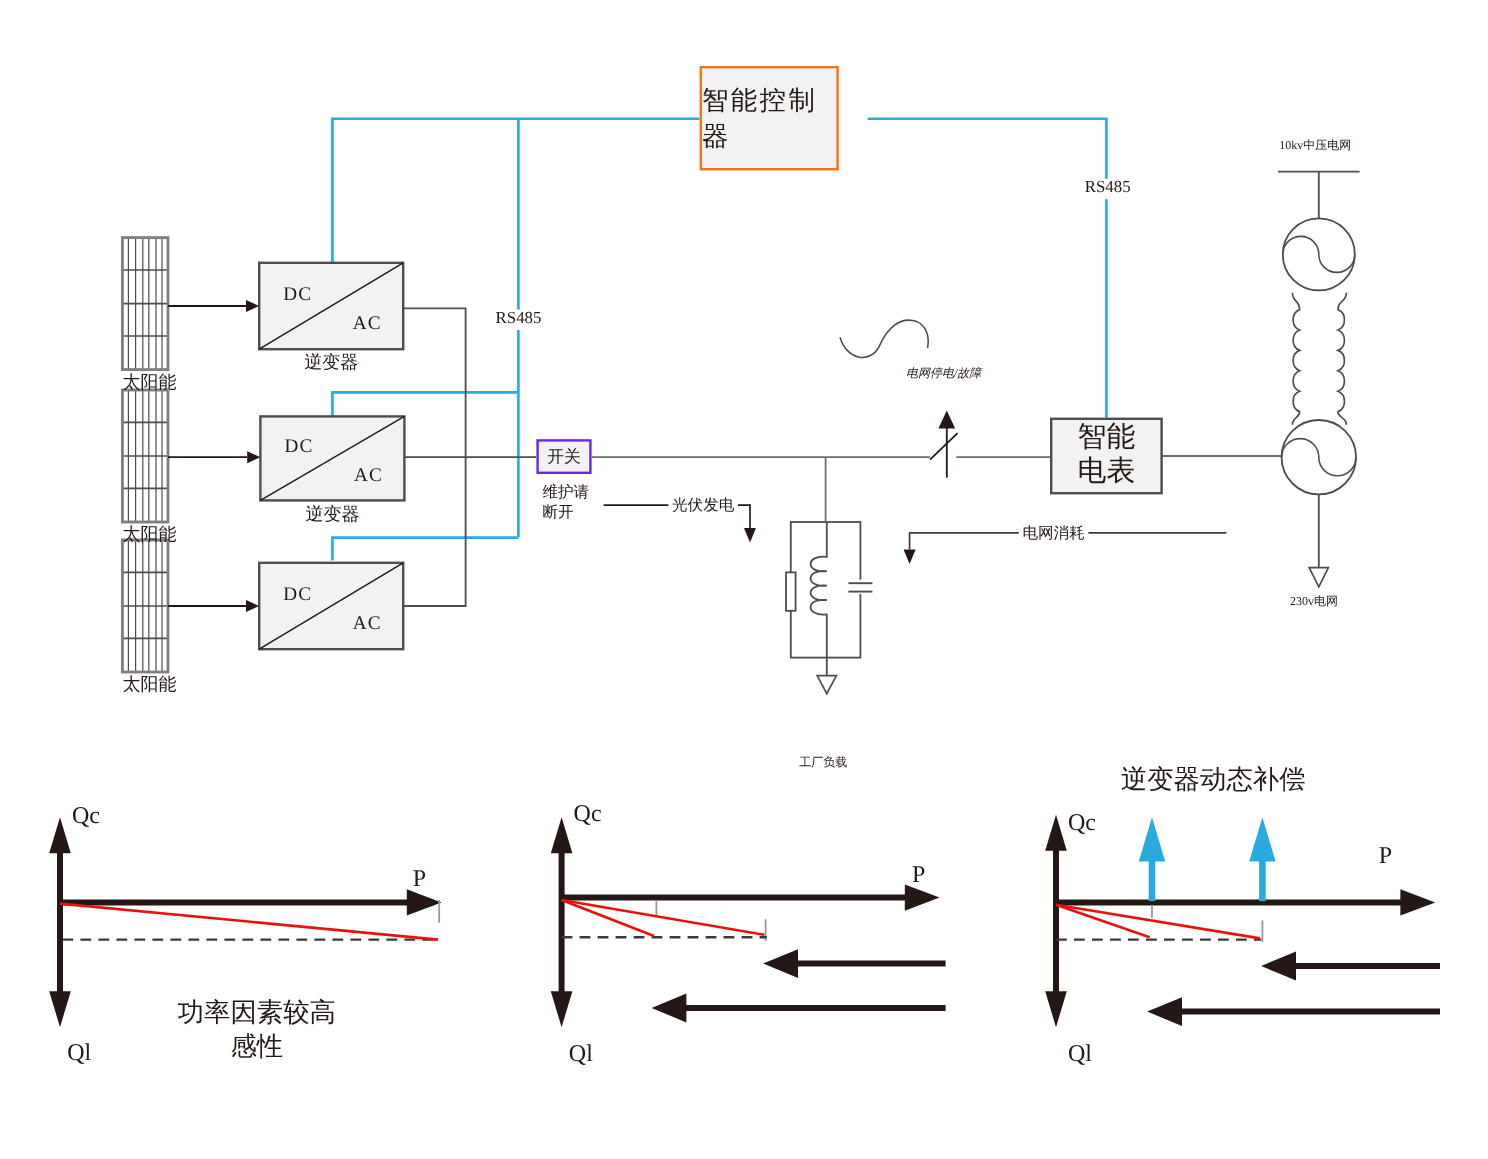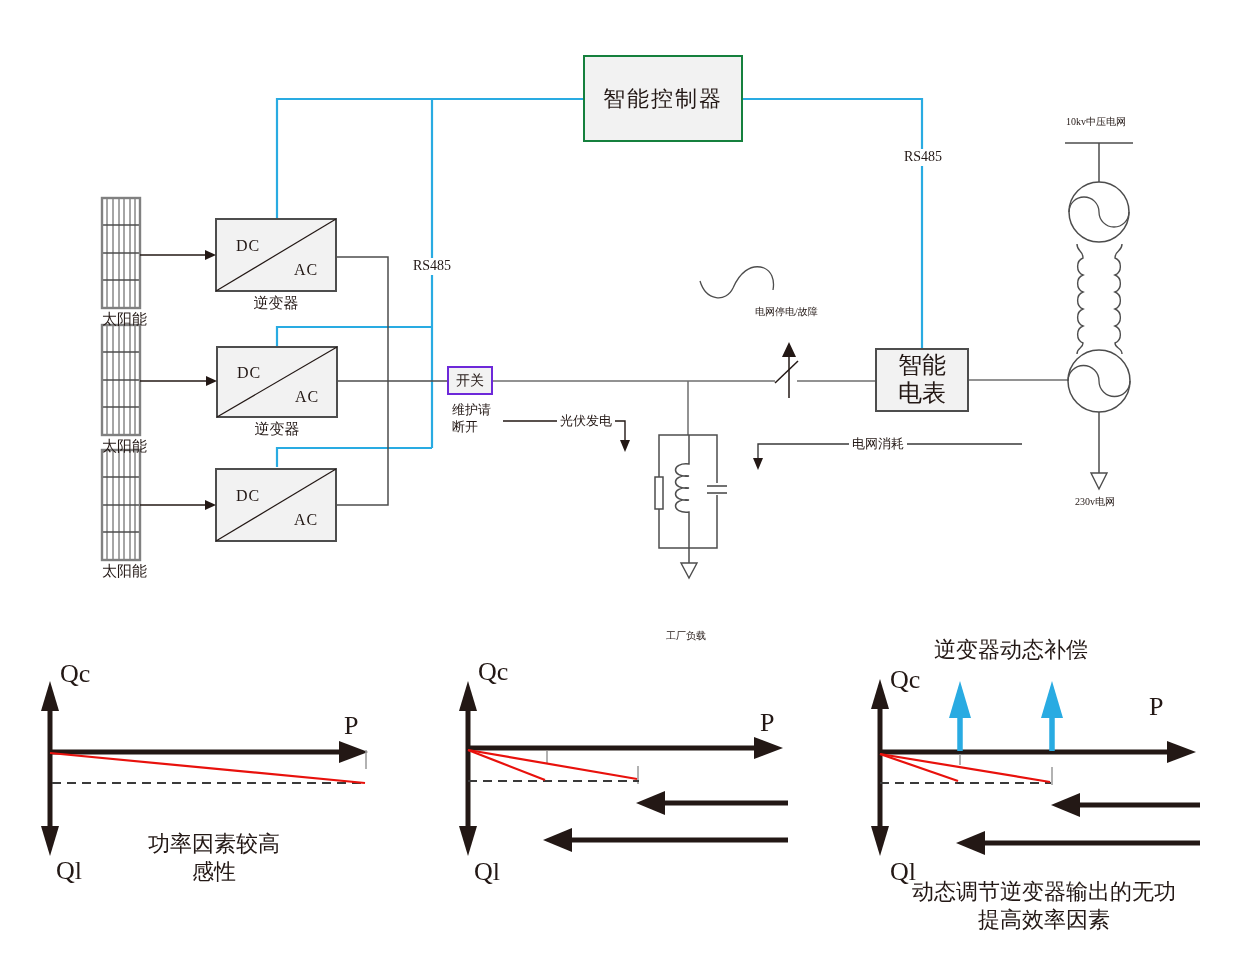--- a/index.html
+++ b/index.html
@@ -7,21 +7,21 @@
          font-family:"Liberation Serif","DejaVu Serif",serif;color:#231815;}
   #wires{position:absolute;left:0;top:0;}
   .lbl{position:absolute;white-space:nowrap;color:#231815;line-height:1.2;}
   .sm{font-size:15px;}
   .md{font-size:13px;}
   .md2{font-size:10px;}
   .dcac{font-size:16px;letter-spacing:1px;}
   .whitebg{background:#fff;padding:0 3px;}
   .box{position:absolute;background:#F2F2F2;display:flex;align-items:center;justify-content:center;box-sizing:border-box;}
   .ctr{text-align:center;}
-  .axis-lbl{font-size:26px;}
+  .axis-lbl{font-size:20px;margin-top:10px;}
   .cap{font-size:22px;line-height:1.25;font-family:Liberation Mono, monospace;}
 </style>
 </head>
 <body>
 
 <div id="stage">
 
   <svg id="wires" width="1240" height="966" viewBox="0 0 1240 966">
 
     <g fill="none" stroke="#29ABE2" stroke-width="2.2">
@@ -204,21 +204,21 @@
         <line x1="880" y1="754" x2="958" y2="781"></line>
         <line x1="880" y1="754" x2="1050" y2="782"></line>
       </g>
       <line x1="1075" y1="805" x2="1200" y2="805" stroke="#231815" stroke-width="5"></line>
       <polygon points="1051,805 1080,793 1080,817" fill="#231815"></polygon>
       <line x1="980" y1="843" x2="1200" y2="843" stroke="#231815" stroke-width="5"></line>
       <polygon points="956,843 985,831 985,855" fill="#231815"></polygon>
     </g>
   </svg>
 
-  <div class="box" style="left:583px;top:55px;width:160px;height:87px;border:2px solid #15803d;font-size:22px;letter-spacing:2px;">
+  <div class="box" style="left:583px;top:55px;width:116px;height:87px;border:2px solid #f97316;font-size:22px;letter-spacing:2px;">
     <span>智能控制器</span>
   </div>
 
   <div class="box" style="left:447px;top:366px;width:46px;height:29px;border:2px solid #6d28d9;font-size:14px;">
     <span>开关</span>
   </div>
 
   <div class="box" style="left:875px;top:348px;width:94px;height:64px;border:2px solid #4D4D4D;font-size:24px;flex-direction:column;line-height:1.15;">
     <div>智能</div>
     <div>电表</div>
@@ -238,21 +238,21 @@
   <div class="lbl dcac" style="left:236px;top:486px;">DC</div>
   <div class="lbl dcac" style="left:294px;top:510px;">AC</div>
 
   <div class="lbl sm ctr" style="left:216px;top:294px;width:120px;">逆变器</div>
   <div class="lbl sm ctr" style="left:217px;top:420px;width:120px;">逆变器</div>
 
   <div class="lbl md" style="left:452px;top:402px;">维护请</div>
   <div class="lbl md" style="left:452px;top:419px;">断开</div>
 
   <div class="lbl md whitebg" style="left:557px;top:413px;">光伏发电</div>
-  <div class="lbl md2" style="left:755px;top:306px;">电网停电/故障</div>
+  <div class="lbl md2" style="left:755px;top:306px;font-style:italic;">电网停电/故障</div>
   <div class="lbl md whitebg" style="left:849px;top:436px;">电网消耗</div>
 
   <div class="lbl md2" style="left:1066px;top:116px;">10kv中压电网</div>
   <div class="lbl md2" style="left:1075px;top:496px;">230v电网</div>
   <div class="lbl md2" style="left:666px;top:582px;margin-top:48px;">工厂负载</div>
 
   <div class="lbl axis-lbl" style="left:60px;top:658px;">Qc</div>
   <div class="lbl axis-lbl" style="left:56px;top:855px;">Ql</div>
   <div class="lbl axis-lbl" style="left:344px;top:710px;">P</div>
   <div class="lbl cap ctr" style="left:84px;top:832px;width:260px;">
@@ -261,18 +261,14 @@
   </div>
 
   <div class="lbl axis-lbl" style="left:478px;top:656px;">Qc</div>
   <div class="lbl axis-lbl" style="left:474px;top:856px;">Ql</div>
   <div class="lbl axis-lbl" style="left:760px;top:707px;">P</div>
 
   <div class="lbl cap ctr" style="left:881px;top:638px;width:260px;">逆变器动态补偿</div>
   <div class="lbl axis-lbl" style="left:890px;top:664px;">Qc</div>
   <div class="lbl axis-lbl" style="left:890px;top:856px;">Ql</div>
   <div class="lbl axis-lbl" style="left:1149px;top:691px;">P</div>
-  <div class="lbl cap ctr" style="left:878px;top:880px;width:332px;">
-    <div>动态调节逆变器输出的无功</div>
-    <div>提高效率因素</div>
-  </div>
 
 </div>
 
 </body></html>

